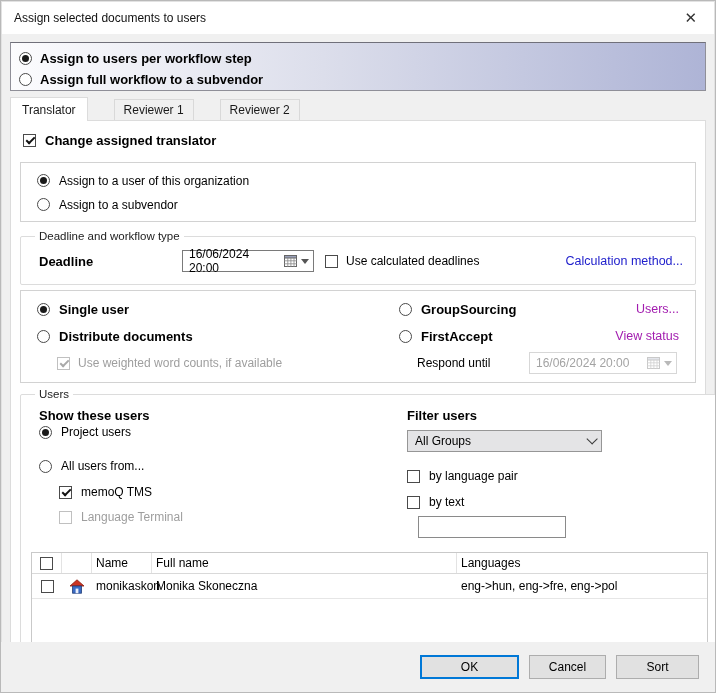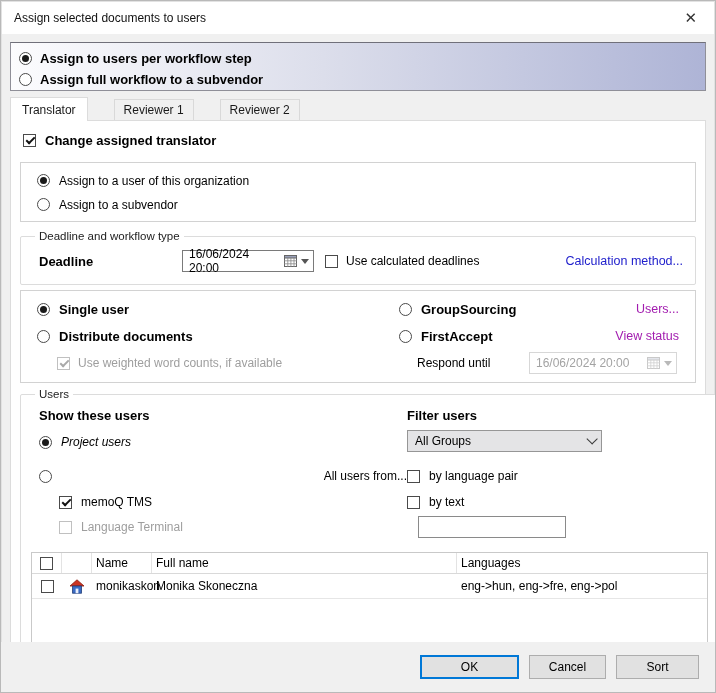--- a/index.html
+++ b/index.html
@@ -217,25 +217,25 @@
         </div>
       </div>
     </div>
 
     <fieldset class="groupbox users-group">
       <legend>Users</legend>
 
       <div class="users-cols">
         <div>
           <div class="col-h">Show these users</div>
-          <div class="u-row" style="margin-top:10px;font-style:italic;">
+          <div class="u-row" style="">
             <span class="radio checked"></span>
             <span>Project users</span>
           </div>
-          <div class="u-row" style="margin-top:18px;justify-content:space-between;">
+          <div class="u-row" style="margin-top:18px;">
             <span class="radio"></span>
             <span>All users from...</span>
           </div>
           <div class="u-row indent" style="margin-top:10px;">
             <span class="cb checked"></span>
             <span>memoQ TMS</span>
           </div>
           <div class="u-row indent" style="margin-top:9px;text-align:center;">
             <span class="cb disabled"></span>
             <span class="gray-label">Language Terminal</span>

